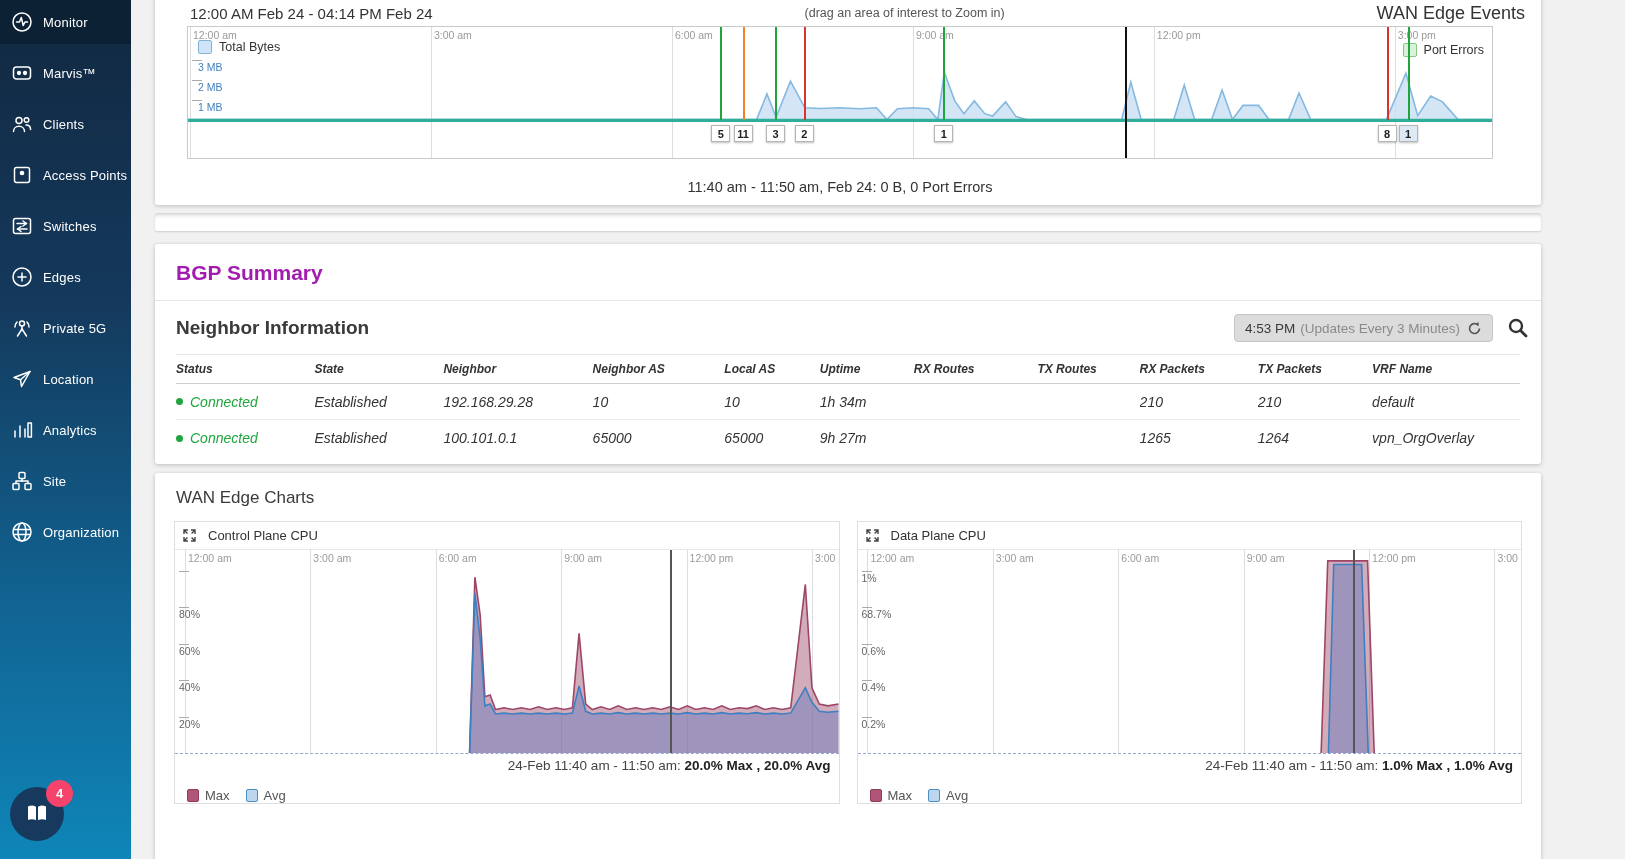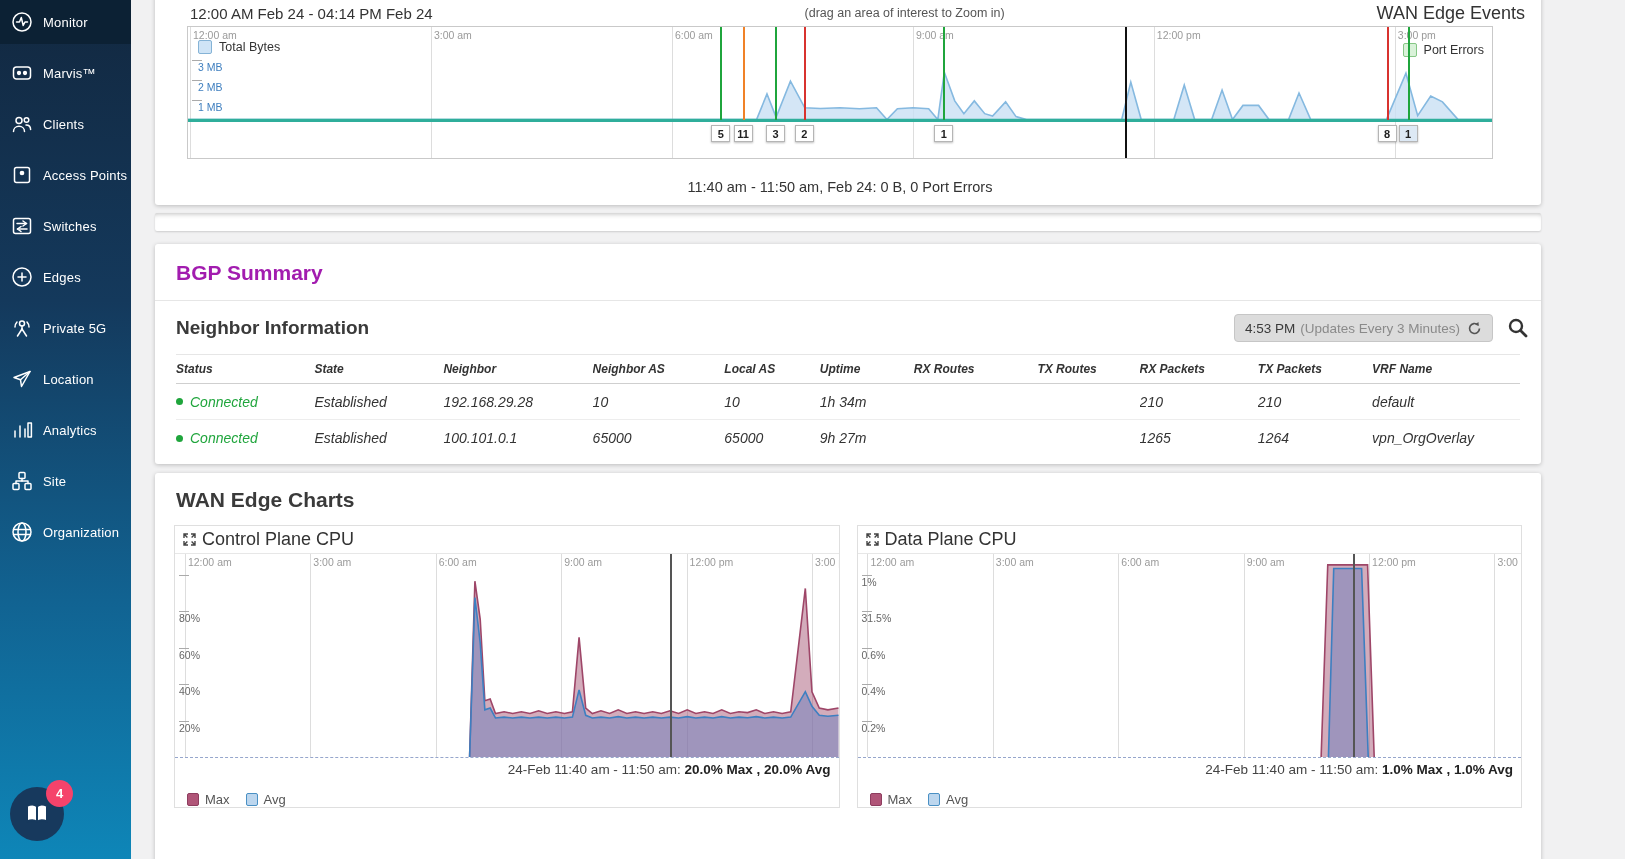--- a/index.html
+++ b/index.html
@@ -79,28 +79,28 @@
   .t-head .t-cell { font-size:12px; font-weight:bold; color:#333; }
   .t-body .t-row { height:36px; border-bottom:1px solid #ededed; }
   .t-body .t-row:last-child { border-bottom:none; }
   .t-cell { font-size:14px; color:#333; padding-right:8px; overflow:hidden; white-space:nowrap; }
   .status-cell { display:flex; align-items:center; }
   .status-dot { width:7px; height:7px; border-radius:50%; margin-right:7px; }
 
   
   .wan-card { margin-top:9px; height:400px; padding:15px 0 0; }
   .wan-head { display:flex; align-items:center; padding:0 20px 0 21px; }
-  .wan-title { font-size:21px; font-weight:bold; color:#3a3a3a; }
+  .wan-title { font-size:17px; font-weight:normal; color:#3a3a3a; }
   .iface-select { margin-left:26px; width:224px; height:38px; border:1.5px solid #cbcbcb; border-radius:8px;
     display:flex; align-items:center; padding:0 14px; cursor:pointer; background:#fff; }
   .iface-select .if-label { flex:1; font-size:14.5px; color:#333; }
   .charts-row { display:flex; gap:17px; margin:13px 19px 0; }
   .chart-panel { width:667px; border:1px solid #dfdfdf; background:#fff; }
   .cp-head { display:flex; align-items:center; height:28px; padding-left:8px; border-bottom:1px solid #e7e7e7; }
-  .cp-title { font-size:18px; color:#333; margin-left:6px; }
+  .cp-title { font-size:13px; color:#333; margin-left:12px; }
   .expand-btn { display:flex; cursor:pointer; }
   .cpu-plot { height:204px; border:none; border-bottom:1px dashed #96a6cc; }
   .cp-foot { text-align:right; padding:4px 8px 0; font-size:13.5px; color:#444; height:22px; }
   .cp-foot b { color:#222; }
   .cp-legend { display:flex; align-items:center; gap:16px; padding:12px 0 0 12px; font-size:13px; color:#555; }
   .leg-item { display:flex; align-items:center; gap:6px; }
   .leg-sw { width:12px; height:13px; border-radius:2px; }
   .leg-max { background:#b05578; border:1px solid #8e3d5f; }
   .leg-avg { background:#bcd6ee; border:1px solid #4a90c4; }
 </style>
@@ -479,21 +479,21 @@
               <polyline points="698,204.0 708,10.9 768,10.9 778,204.0" fill="none" stroke="#9e4668" stroke-width="1.6" vector-effect="non-scaling-stroke"></polyline>
               <polygon points="709,204 709,204.0 717,14.6 759,14.6 769,204.0 769,204" fill="rgba(108,126,190,0.5)"></polygon>
               <polyline points="709,204.0 717,14.6 759,14.6 769,204.0" fill="none" stroke="#3d7fc1" stroke-width="1.6" vector-effect="non-scaling-stroke"></polyline>
             </svg>
             <div class="ytick" style="top: 20.8571px;">
               <div class="tickline"></div>
               <div class="ticktext">1%</div>
             </div>
             <div class="ytick" style="top: 57.2857px;">
               <div class="tickline"></div>
-              <div class="ticktext">31.5%</div>
+              <div class="ticktext">68.7%</div>
             </div>
             <div class="ytick" style="top: 93.7143px;">
               <div class="tickline"></div>
               <div class="ticktext">0.6%</div>
             </div>
             <div class="ytick" style="top: 130.143px;">
               <div class="tickline"></div>
               <div class="ticktext">0.4%</div>
             </div>
             <div class="ytick" style="top: 166.571px;">

